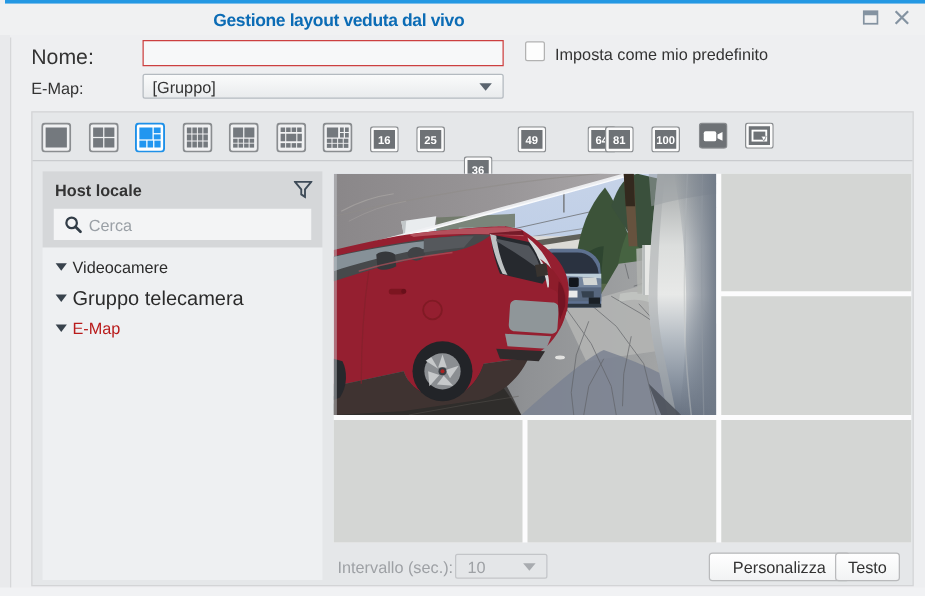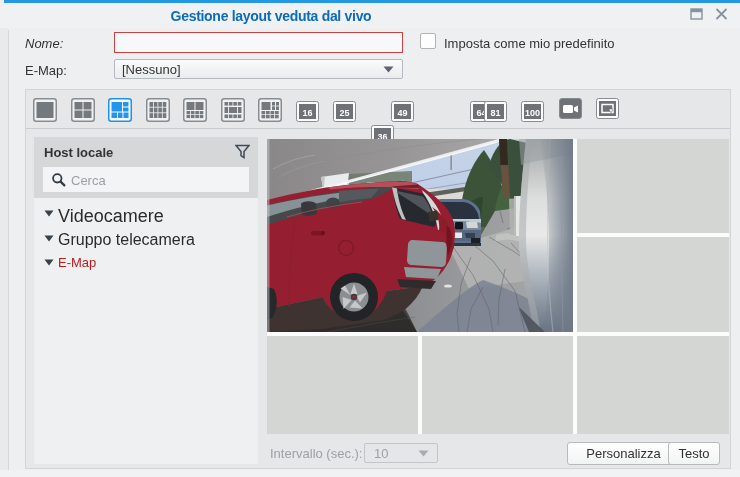--- a/index.html
+++ b/index.html
@@ -19,29 +19,29 @@
   <rect x="1" y="1" width="11" height="10" fill="none" stroke="#8493a1" stroke-width="1.4"></rect>
   <rect x="1" y="1" width="11" height="3.2" fill="#8493a1"></rect>
 </svg>
 <svg class="abs" style="left:715px;top:8px;" width="13" height="12" viewBox="0 0 13 12">
   <path d="M1.5,1 L11.5,11 M11.5,1 L1.5,11" stroke="#8493a1" stroke-width="1.8" fill="none"></path>
 </svg>
 
 <div class="abs" style="left:0;top:28px;width:8px;height:449px;background:#e9eaec;"></div>
 <div class="abs" style="left:8px;top:30px;width:1px;height:447px;background:#d6d7d9;"></div>
 
-<div class="abs" style="left:25px;top:36px;font-size:13px;color:#333;font-style:italic;">Nome:</div>
+<div class="abs" style="left:25px;top:36px;font-size:17px;color:#333;">Nome:</div>
 <div class="abs" style="left:114px;top:32px;width:289px;height:21px;background:#f7f8f9;border:1px solid #cc4040;"></div>
 
 <div class="abs" style="left:420px;top:33px;width:16px;height:16px;background:#fdfdfd;border:1px solid #b2b2b2;border-radius:2px;"></div>
 <div class="abs" style="left:444px;top:36px;font-size:13px;color:#333;">Imposta come mio predefinito</div>
 
 <div class="abs" style="left:25px;top:63px;font-size:13px;color:#333;">E-Map:</div>
 <div class="abs" style="left:114px;top:59px;width:289px;height:20px;background:linear-gradient(#fafbfb,#e9ebed);border:1px solid #b4bac0;border-radius:2px;"></div>
-<div class="abs" style="left:122px;top:62px;font-size:13px;color:#333;">[Nessuno]</div>
+<div class="abs" style="left:122px;top:62px;font-size:13px;color:#333;">[Gruppo]</div>
 <svg class="abs" style="left:383px;top:66px;" width="11" height="7" viewBox="0 0 11 7">
     <path d="M0.5,0.5 L10.5,0.5 L5.5,6.5 Z" fill="#5a646e"></path>
   </svg>
 
 <div class="abs" style="left:25px;top:89px;width:706px;height:380px;background:#e5e7e9;border:1px solid #d3d4d6;"></div>
 
 <div class="abs" style="left:26px;top:128px;width:704px;height:1px;background:#c9cbce;"></div>
 
 <div id="toolbar">
     <div class="abs" style="left:33.0px;top:98px;"><svg width="24" height="24" viewBox="0 0 24 24">
@@ -130,21 +130,21 @@
     <div class="abs" style="left:333.4px;top:100.5px;"><svg width="23" height="21" viewBox="0 0 23 21">
         <rect x="0.5" y="0.5" width="22" height="20" rx="2" fill="#fbfbfb" stroke="#898c8f" stroke-width="1"></rect>
         <rect x="3" y="3" width="17" height="15" fill="#6e7276"></rect>
         <text x="11.5" y="14.5" font-family="Liberation Sans,sans-serif" font-size="9" font-weight="bold" fill="#fff" text-anchor="middle">25</text>
       </svg></div>
     <div class="abs" style="left:370.9px;top:100.5px;margin-top:24px;"><svg width="23" height="21" viewBox="0 0 23 21">
         <rect x="0.5" y="0.5" width="22" height="20" rx="2" fill="#fbfbfb" stroke="#898c8f" stroke-width="1"></rect>
         <rect x="3" y="3" width="17" height="15" fill="#6e7276"></rect>
         <text x="11.5" y="14.5" font-family="Liberation Sans,sans-serif" font-size="9" font-weight="bold" fill="#fff" text-anchor="middle">36</text>
       </svg></div>
-    <div class="abs" style="left:391px;top:100.5px;"><svg width="23" height="21" viewBox="0 0 23 21">
+    <div class="abs" style="left:414px;top:100.5px;"><svg width="23" height="21" viewBox="0 0 23 21">
         <rect x="0.5" y="0.5" width="22" height="20" rx="2" fill="#fbfbfb" stroke="#898c8f" stroke-width="1"></rect>
         <rect x="3" y="3" width="17" height="15" fill="#6e7276"></rect>
         <text x="11.5" y="14.5" font-family="Liberation Sans,sans-serif" font-size="9" font-weight="bold" fill="#fff" text-anchor="middle">49</text>
       </svg></div>
     <div class="abs" style="left:470px;top:100.5px;"><svg width="23" height="21" viewBox="0 0 23 21">
         <rect x="0.5" y="0.5" width="22" height="20" rx="2" fill="#fbfbfb" stroke="#898c8f" stroke-width="1"></rect>
         <rect x="3" y="3" width="17" height="15" fill="#6e7276"></rect>
         <text x="11.5" y="14.5" font-family="Liberation Sans,sans-serif" font-size="9" font-weight="bold" fill="#fff" text-anchor="middle">64</text>
       </svg></div>
     <div class="abs" style="left:483.6px;top:100.5px;"><svg width="23" height="21" viewBox="0 0 23 21">
@@ -182,21 +182,21 @@
 <svg class="abs" style="left:51px;top:172px;" width="15" height="15" viewBox="0 0 15 15">
   <circle cx="6.3" cy="6.3" r="4.2" fill="none" stroke="#323d47" stroke-width="1.8"></circle>
   <path d="M9.6,9.6 L13.4,13.4" stroke="#323d47" stroke-width="2.2" stroke-linecap="round"></path>
 </svg>
 <div class="abs" style="left:71px;top:173px;font-size:13px;color:#9aa0a6;">Cerca</div>
 
 <div id="tree">
     <svg class="abs" style="left:44px;top:210px;" width="10" height="7" viewBox="0 0 10 7">
       <path d="M0.5,0.5 L9.5,0.5 L5,6.5 Z" fill="#38424c"></path>
     </svg>
-    <div class="abs" style="left:58px;top:206px;font-size:18px;color:#2b2b2b;text-align:center;">Videocamere</div>
+    <div class="abs" style="left:58px;top:206px;font-size:13px;color:#2b2b2b;text-align:center;">Videocamere</div>
     <svg class="abs" style="left:44px;top:235px;" width="10" height="7" viewBox="0 0 10 7">
       <path d="M0.5,0.5 L9.5,0.5 L5,6.5 Z" fill="#38424c"></path>
     </svg>
     <div class="abs" style="left:58px;top:231px;font-size:16px;color:#2b2b2b;">Gruppo telecamera</div>
     <svg class="abs" style="left:44px;top:259px;" width="10" height="7" viewBox="0 0 10 7">
       <path d="M0.5,0.5 L9.5,0.5 L5,6.5 Z" fill="#38424c"></path>
     </svg>
     <div class="abs" style="left:58px;top:255px;font-size:13px;color:#b91c1c;">E-Map</div>
   </div>
 

